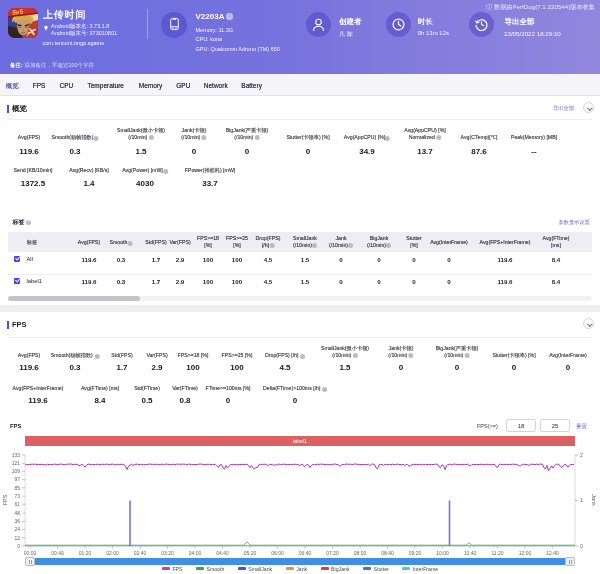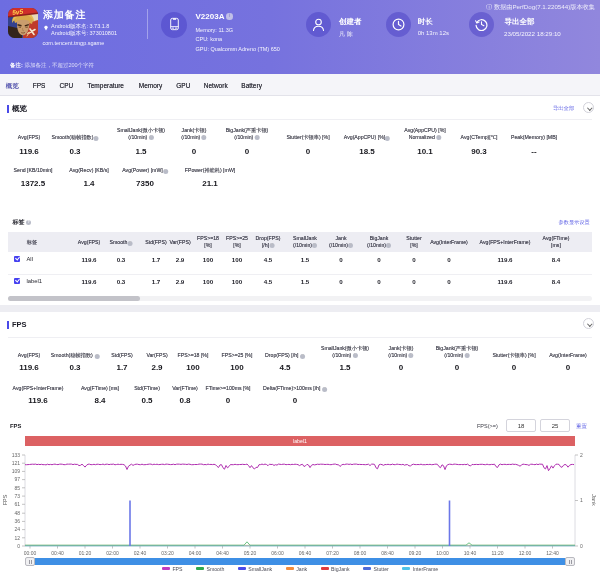--- a/index.html
+++ b/index.html
@@ -56,21 +56,21 @@
         <path d="M10.5 19 L13 19.4 M17.5 19.4 L20 19" stroke="#6e4a2a" stroke-width="0.9" fill="none"></path>
         <path d="M14.5 20 L14.8 22.5 L16 22.8" stroke="#a87b4e" stroke-width="0.7" fill="none"></path>
         <path d="M13.2 24.6 Q15 25.6 17 24.5" stroke="#7a4a2c" stroke-width="0.8" fill="none"></path>
         <path d="M0 3 Q0 0 3 0 L30 0 L30 5 L0 9 Z" fill="#cf2f2a"></path>
         <path d="M0 8 L30 4.5 L30 6 L0 9.5 Z" fill="#8f1f1c"></path>
         <text x="4.5" y="6.8" font-size="6.5" font-weight="bold" font-style="italic" fill="#ffd84d" transform="rotate(-6 4.5 6.8)">5v5</text>
         <path d="M20 25.5 L27 21.5 M22 21 L26 26.5" stroke="#f5e9d0" stroke-width="1.6" stroke-linecap="round"></path>
         <path d="M19 28 L21.5 24" stroke="#e8c87a" stroke-width="1" stroke-linecap="round"></path>
       </g>
     </svg>
-    <div class="abs" style="left:43px;top:8px;font-size:10px;font-weight:bold;color:#fff;letter-spacing:0.8px;">添加备注</div>
+    <div class="abs" style="left:43px;top:8px;font-size:10px;font-weight:bold;color:#fff;letter-spacing:0.8px;">上传时间</div>
     <svg class="abs" style="left:43px;top:24.5px;" width="6" height="6" viewBox="0 0 6 6">
         <path d="M1 2 L3 0.4 L5 2 L3 5.6 Z" fill="#fff"></path>
       </svg>
     <div class="abs" style="left:51px;top:23px;font-size:5.5px;color:rgba(255,255,255,.92);line-height:6.6px;">Android版本名: 3.73.1.8<br>Android版本号: 373010801</div>
     <div class="abs" style="left:42.5px;top:39.5px;font-size:5.5px;color:rgba(255,255,255,.92);">com.tencent.tmgp.sgame</div>
     <div class="abs" style="left:147px;top:9px;width:1px;height:30px;background:rgba(255,255,255,.35);"></div>
 
     <div class="abs" style="left:160.5px;top:11.5px;width:26px;height:26px;border-radius:50%;background:rgba(58,48,190,.38);"></div>
     <svg class="abs" style="left:168.5px;top:17px;" width="11" height="14" viewBox="0 0 13 15">
       <rect x="2" y="0.8" width="9" height="13.4" rx="2" fill="none" stroke="#fff" stroke-width="1.1"></rect>
@@ -138,33 +138,33 @@
   <div class="lbl" style="left:425px;top:127px;">Avg(AppCPU) [%]<br>Normalized <span class="qi">?</span></div>
   <div class="lbl" style="left:479px;top:134px;">Avg(CTemp)[℃]</div>
   <div class="lbl" style="left:534px;top:134px;">Peak(Memory) [MB]</div>
 
   <div class="val" style="left:29px;top:147px;">119.6</div>
   <div class="val" style="left:75px;top:147px;">0.3</div>
   <div class="val" style="left:141px;top:147px;">1.5</div>
   <div class="val" style="left:194px;top:147px;">0</div>
   <div class="val" style="left:247px;top:147px;">0</div>
   <div class="val" style="left:308px;top:147px;">0</div>
-  <div class="val" style="left:367px;top:147px;">18.5</div>
-  <div class="val" style="left:425px;top:147px;">10.1</div>
-  <div class="val" style="left:479px;top:147px;">90.3</div>
+  <div class="val" style="left:367px;top:147px;">34.9</div>
+  <div class="val" style="left:425px;top:147px;">13.7</div>
+  <div class="val" style="left:479px;top:147px;">87.6</div>
   <div class="val" style="left:534px;top:147px;">--</div>
 
   <div class="lbl" style="left:33px;top:167px;">Send [KB/10min]</div>
   <div class="lbl" style="left:89px;top:167px;">Avg(Recv) [KB/s]</div>
   <div class="lbl" style="left:145px;top:167px;">Avg(Power) [mW]<span class="qi">?</span></div>
   <div class="lbl" style="left:210px;top:167px;">FPower(裕能耗) [mW]</div>
   <div class="val" style="left:33px;top:179px;">1372.5</div>
   <div class="val" style="left:89px;top:179px;">1.4</div>
-  <div class="val" style="left:145px;top:179px;">7350</div>
-  <div class="val" style="left:210px;top:179px;">21.1</div>
+  <div class="val" style="left:145px;top:179px;">4030</div>
+  <div class="val" style="left:210px;top:179px;">33.7</div>
 
   <div class="abs" style="left:12.5px;top:217.5px;font-size:6px;font-weight:bold;color:#2a2a33;">标签 <span class="qi">?</span></div>
   <div class="abs link" style="left:558.5px;top:219px;font-size:5.2px;">参数显示设置</div>
   <div id="thead">
     <div class="th" style="left:24px;top:7px;">标签</div>
     <div class="th" style="left:81px;top:7px;">Avg(FPS)</div>
     <div class="th" style="left:113px;top:7px;">Smooth<span class="qi">?</span></div>
     <div class="th" style="left:148px;top:7px;">Std(FPS)</div>
     <div class="th" style="left:172px;top:7px;">Var(FPS)</div>
     <div class="th" style="left:200px;top:3px;">FPS&gt;=18<br>[%]</div>

